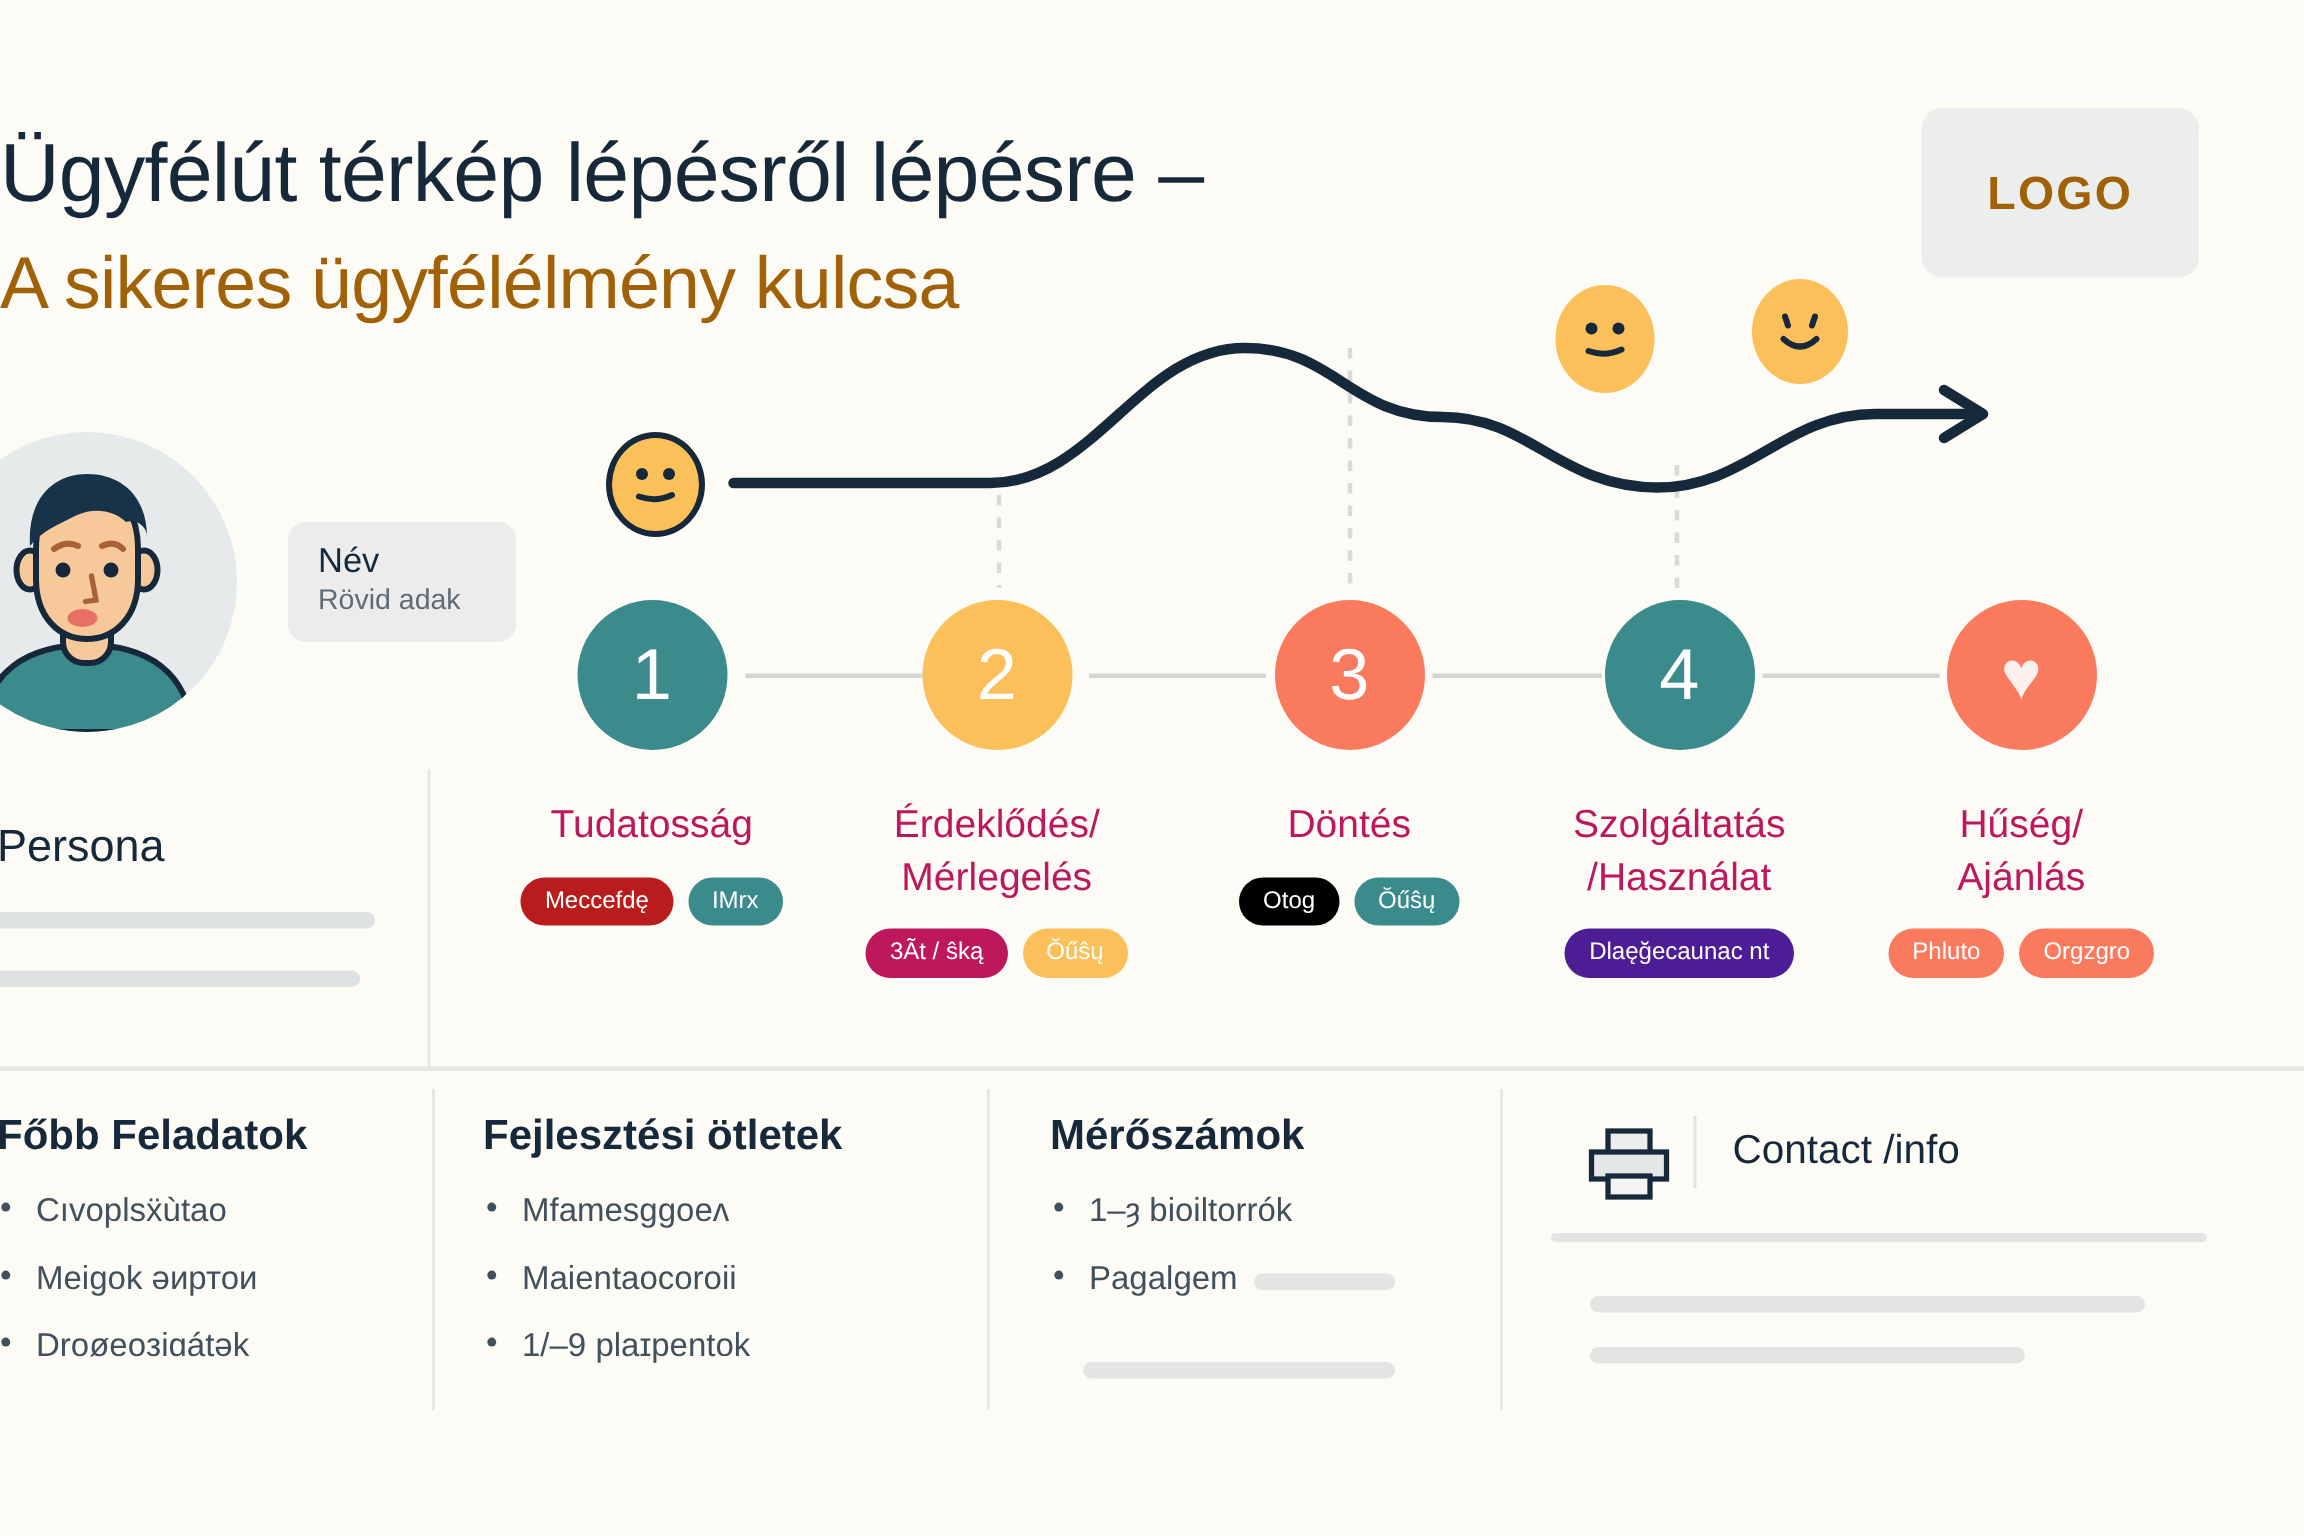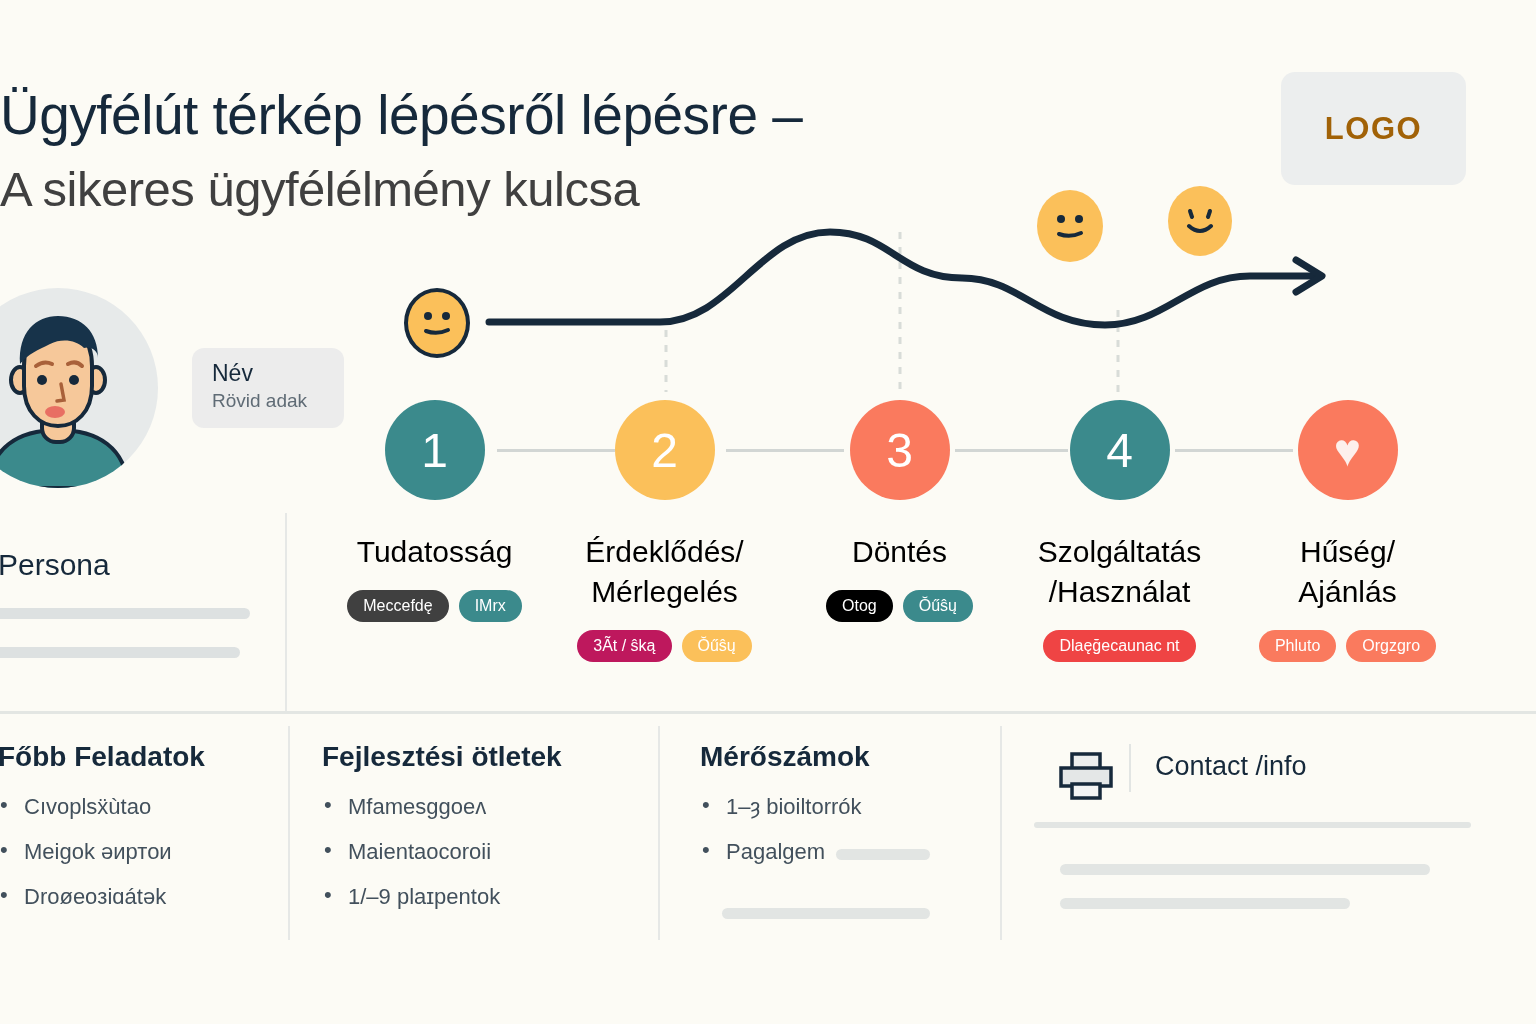--- a/index.html
+++ b/index.html
@@ -32,21 +32,21 @@
     font-weight: 400;
     letter-spacing: -0.5px;
     color: #16293b;
     line-height: 1.0;
     white-space: nowrap;
   }
   .title-line2 {
     font-size: 49px;
     font-weight: 400;
     letter-spacing: -0.5px;
-    color: #404040;
+    color: #a16207;
     line-height: 1.0;
     margin-top: 22px;
     white-space: nowrap;
   }
 
   .logo-box {
     position: absolute;
     left: 1281px;
     top: 72px;
     width: 185px;
@@ -159,23 +159,23 @@
     font-weight: 400;
   }
   .stage-circle.heart { font-size: 0; }
   .stage-circle .heart-glyph {
     font-size: 46px;
     line-height: 1;
     color: #fdf0ec;
   }
   .stage-label {
     margin-top: 32px;
-    font-size: 30px;
+    font-size: 26px;
     line-height: 1.33;
-    color: #000000;
+    color: #be185d;
     white-space: pre-line;
   }
   .chip-row {
     margin-top: 18px;
     display: flex;
     gap: 10px;
     justify-content: center;
     flex-wrap: wrap;
   }
   .chip {
@@ -360,21 +360,21 @@
   <div class="connector" style="left:726px; width:118px;"></div>
   <div class="connector" style="left:955px; width:113px;"></div>
   <div class="connector" style="left:1175px; width:118px;"></div>
 
   <div class="stage" style="left:327px;">
     <div class="stage-circle" style="background: rgb(59, 138, 140);">
       <span>1</span>
     </div>
     <div class="stage-label">Tudatosság</div>
     <div class="chip-row">
-      <span class="chip" style="background: #404040;">Meccefdę</span>
+      <span class="chip" style="background: #b91c1c;">Meccefdę</span>
       <span class="chip" style="background: rgb(59, 138, 140);">IMrx</span>
     </div>
   </div>
 
   <div class="stage" style="left:557px;">
     <div class="stage-circle" style="background: rgb(251, 192, 90);">
       <span>2</span>
     </div>
     <div class="stage-label">Érdeklődés/
 Mérlegelés</div>
@@ -395,21 +395,21 @@
     </div>
   </div>
 
   <div class="stage" style="left:1012px;">
     <div class="stage-circle" style="background: rgb(59, 138, 140);">
       <span>4</span>
     </div>
     <div class="stage-label">Szolgáltatás
 /Használat</div>
     <div class="chip-row">
-      <span class="chip" style="background: #ef4444;">Dlaęğecaunac nt</span>
+      <span class="chip" style="background: #4c1d95;">Dlaęğecaunac nt</span>
     </div>
   </div>
 
   <div class="stage" style="left:1240px;">
     <div class="stage-circle heart" style="background: rgb(250, 122, 94);">
       <span class="heart-glyph">♥</span>
     </div>
     <div class="stage-label">Hűség/
 Ajánlás</div>
     <div class="chip-row">

